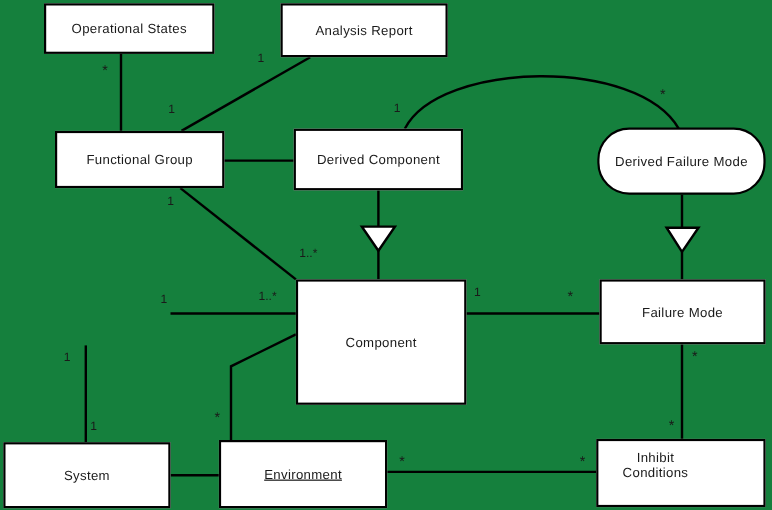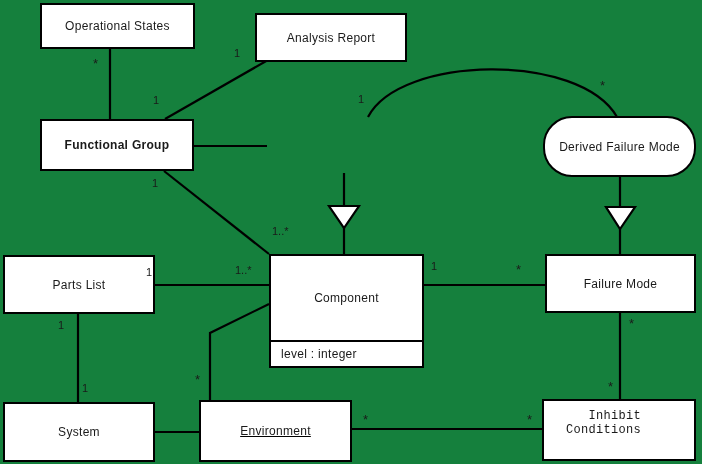--- a/index.html
+++ b/index.html
@@ -48,22 +48,21 @@
   .uml-compartment.attrs {
     justify-content: flex-start;
     padding-left: 10px;
     border-top: 2px solid #000000;
     flex: 0 0 auto;
     height: 26px;
   }
   .uml-compartment.left-align {
     justify-content: flex-start;
     padding-left: 22px;
-    text-align: right;
-    font-family: Liberation Mono, monospace;
+    text-align: center;
   }
   .mult-label {
     position: absolute;
     font-size: 11px;
     line-height: 11px;
     color: #1a1a1a;
     white-space: pre;
     user-select: none;
   }
   .mult-label.star {
@@ -108,40 +107,39 @@
 
     <line x1="620" y1="313" x2="620" y2="399" stroke="#000000" stroke-width="2.2"></line>
 
     <line x1="352" y1="429" x2="542" y2="429" stroke="#000000" stroke-width="2.2"></line>
   </svg>
 
   <div class="uml-class" style="left:40px; top:3px; width:155px; height:46px;">
     <div class="uml-compartment">Operational States</div>
   </div>
 
-  <div class="uml-class" style="left:255px; top:13px; width:152px; height:49px;">
+  <div class="uml-class" style="left:255px; top:3px; width:152px; height:49px;">
     <div class="uml-compartment">Analysis Report</div>
   </div>
 
-  <div class="uml-class" style="left:40px; top:119px; width:154px; height:52px;font-weight:bold;">
+  <div class="uml-class" style="left:50px; top:119px; width:154px; height:52px;">
     <div class="uml-compartment">Functional Group</div>
   </div>
 
+  <div class="uml-class" style="left:267px; top:117px; width:154px; height:56px;">
+    <div class="uml-compartment">Derived Component</div>
+  </div>
 
   <div class="uml-class" style="left:543px; top:116px; width:153px; height:61px;border-radius:29px;">
     <div class="uml-compartment">Derived Failure Mode</div>
   </div>
 
-  <div class="uml-class" style="left:3px; top:255px; width:152px; height:59px;">
-    <div class="uml-compartment">Parts List</div>
-  </div>
 
   <div class="uml-class" style="left:269px; top:254px; width:155px; height:114px;">
     <div class="uml-compartment">Component</div>
-    <div class="uml-compartment attrs">level : integer</div>
   </div>
 
   <div class="uml-class" style="left:3px; top:402px; width:152px; height:60px;">
     <div class="uml-compartment">System</div>
   </div>
 
   <div class="uml-class" style="left:545px; top:254px; width:151px; height:59px;">
     <div class="uml-compartment">Failure Mode</div>
   </div>
 

